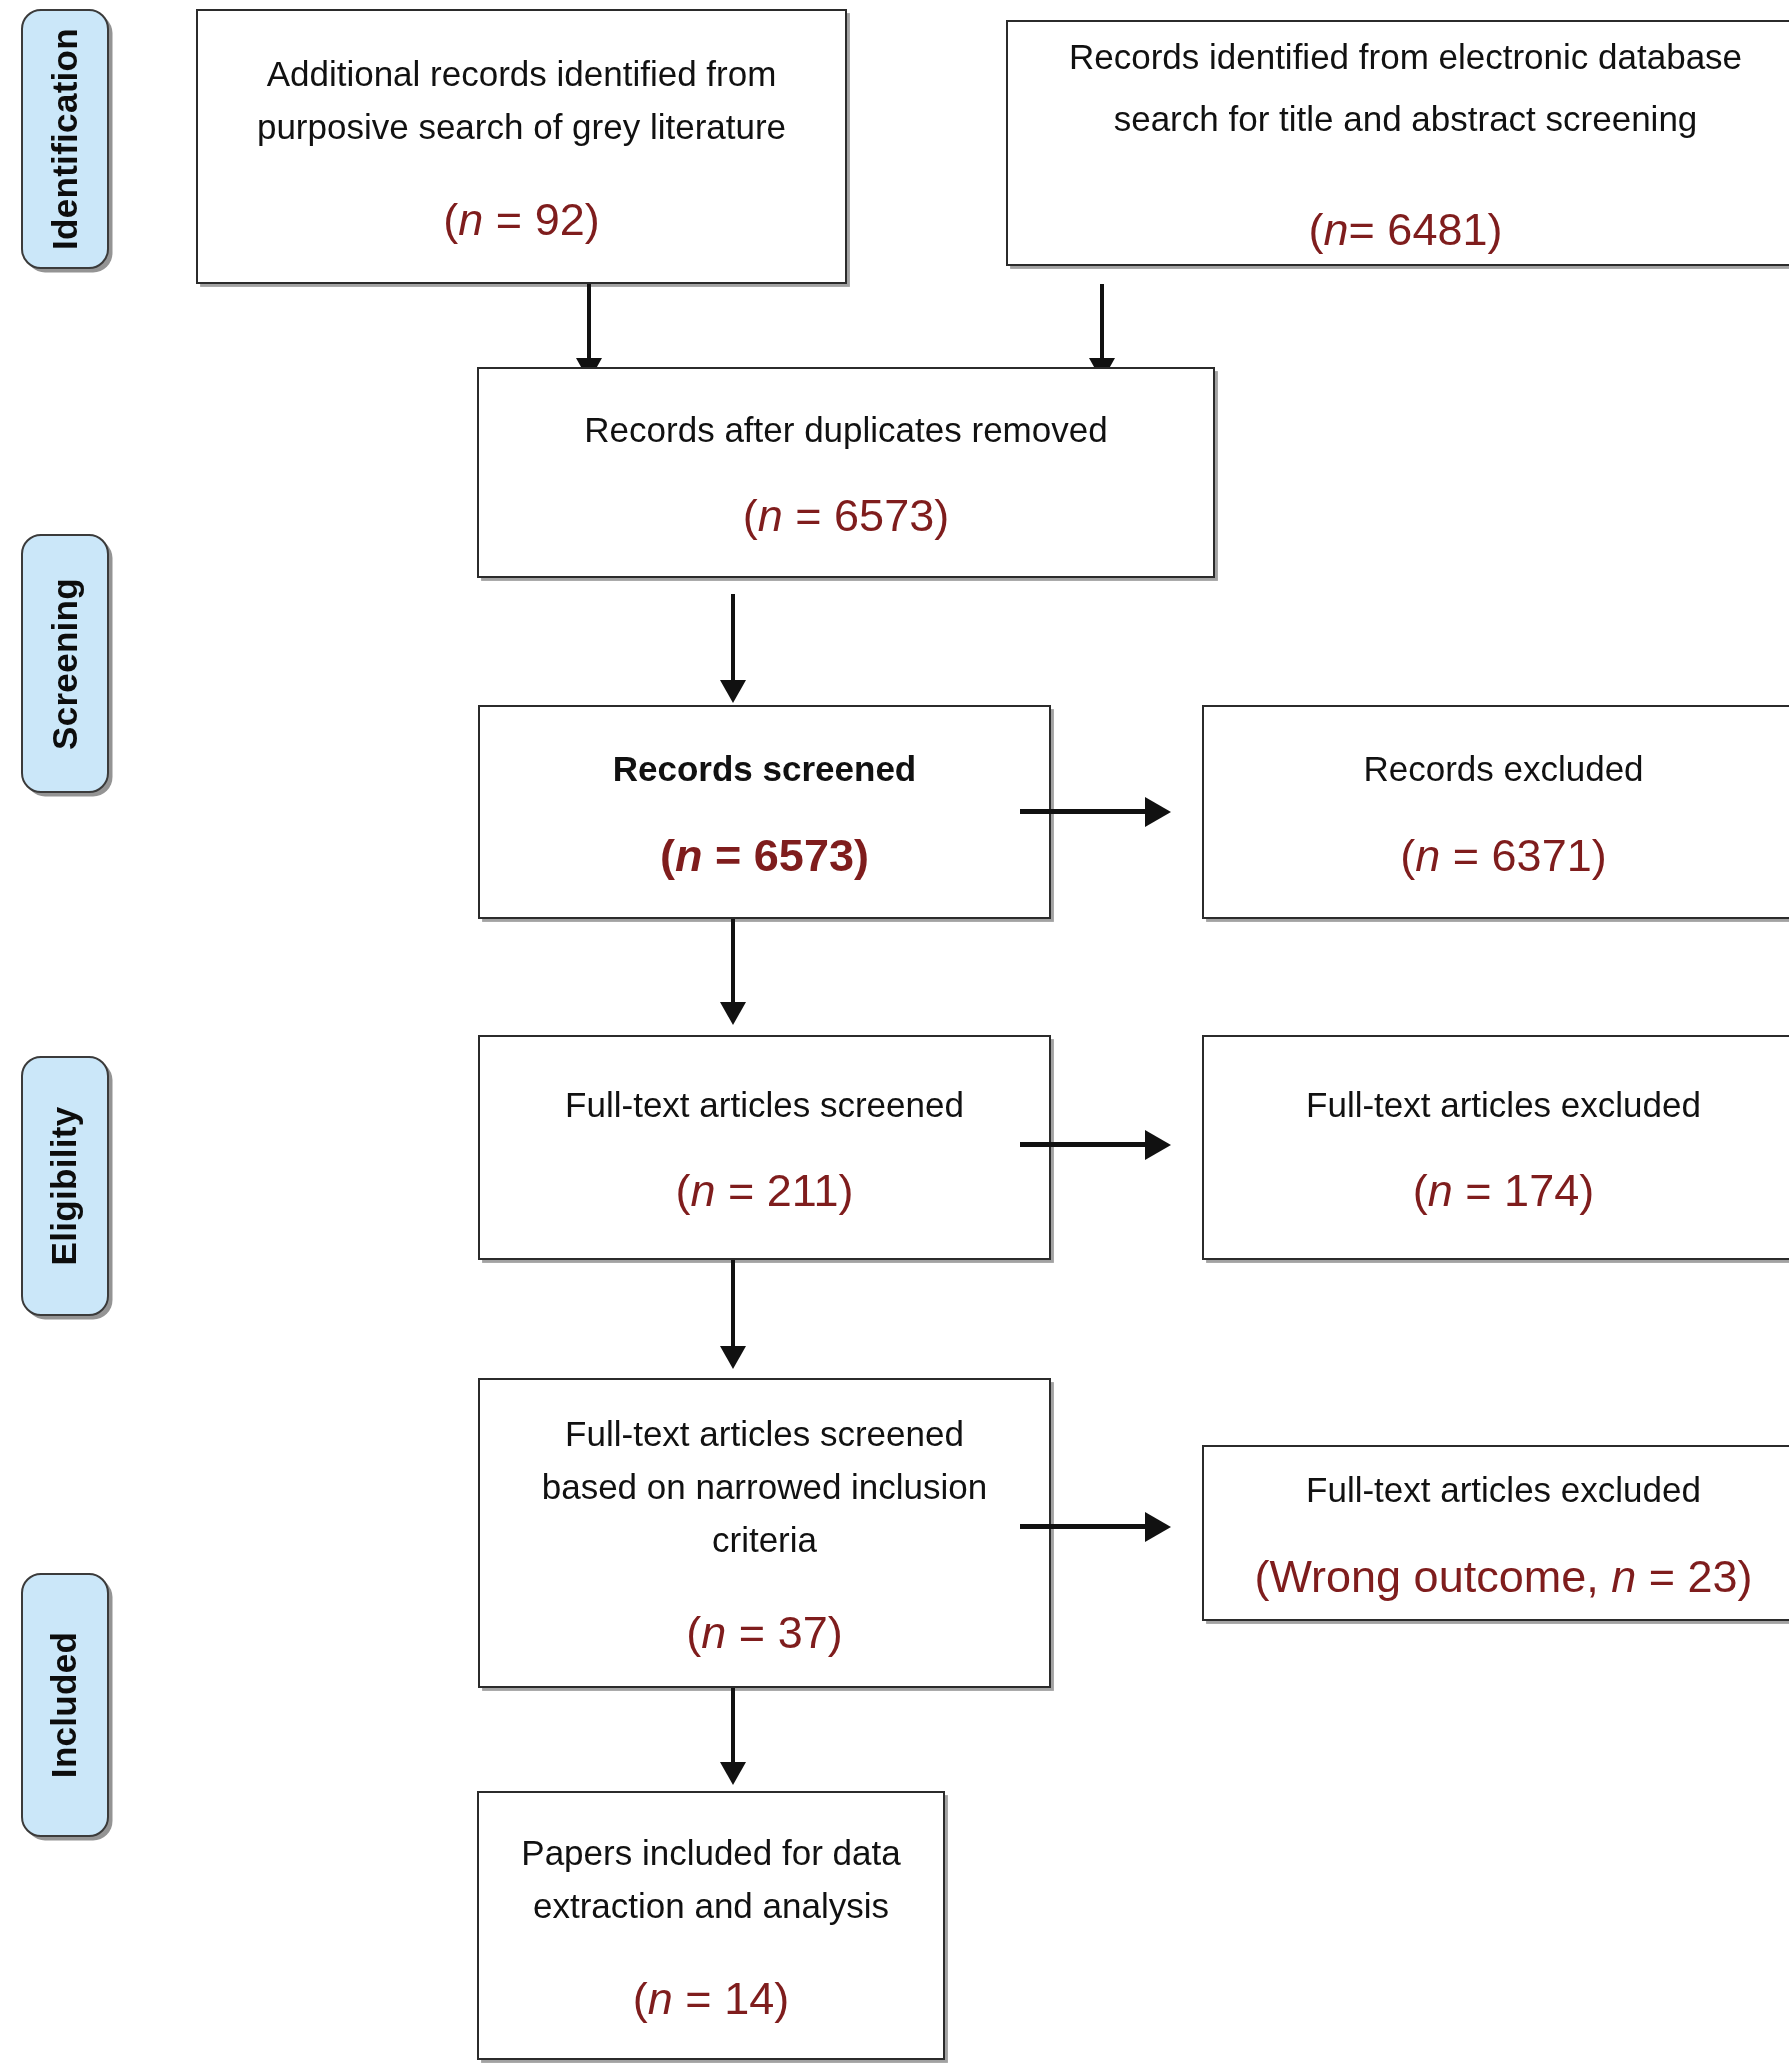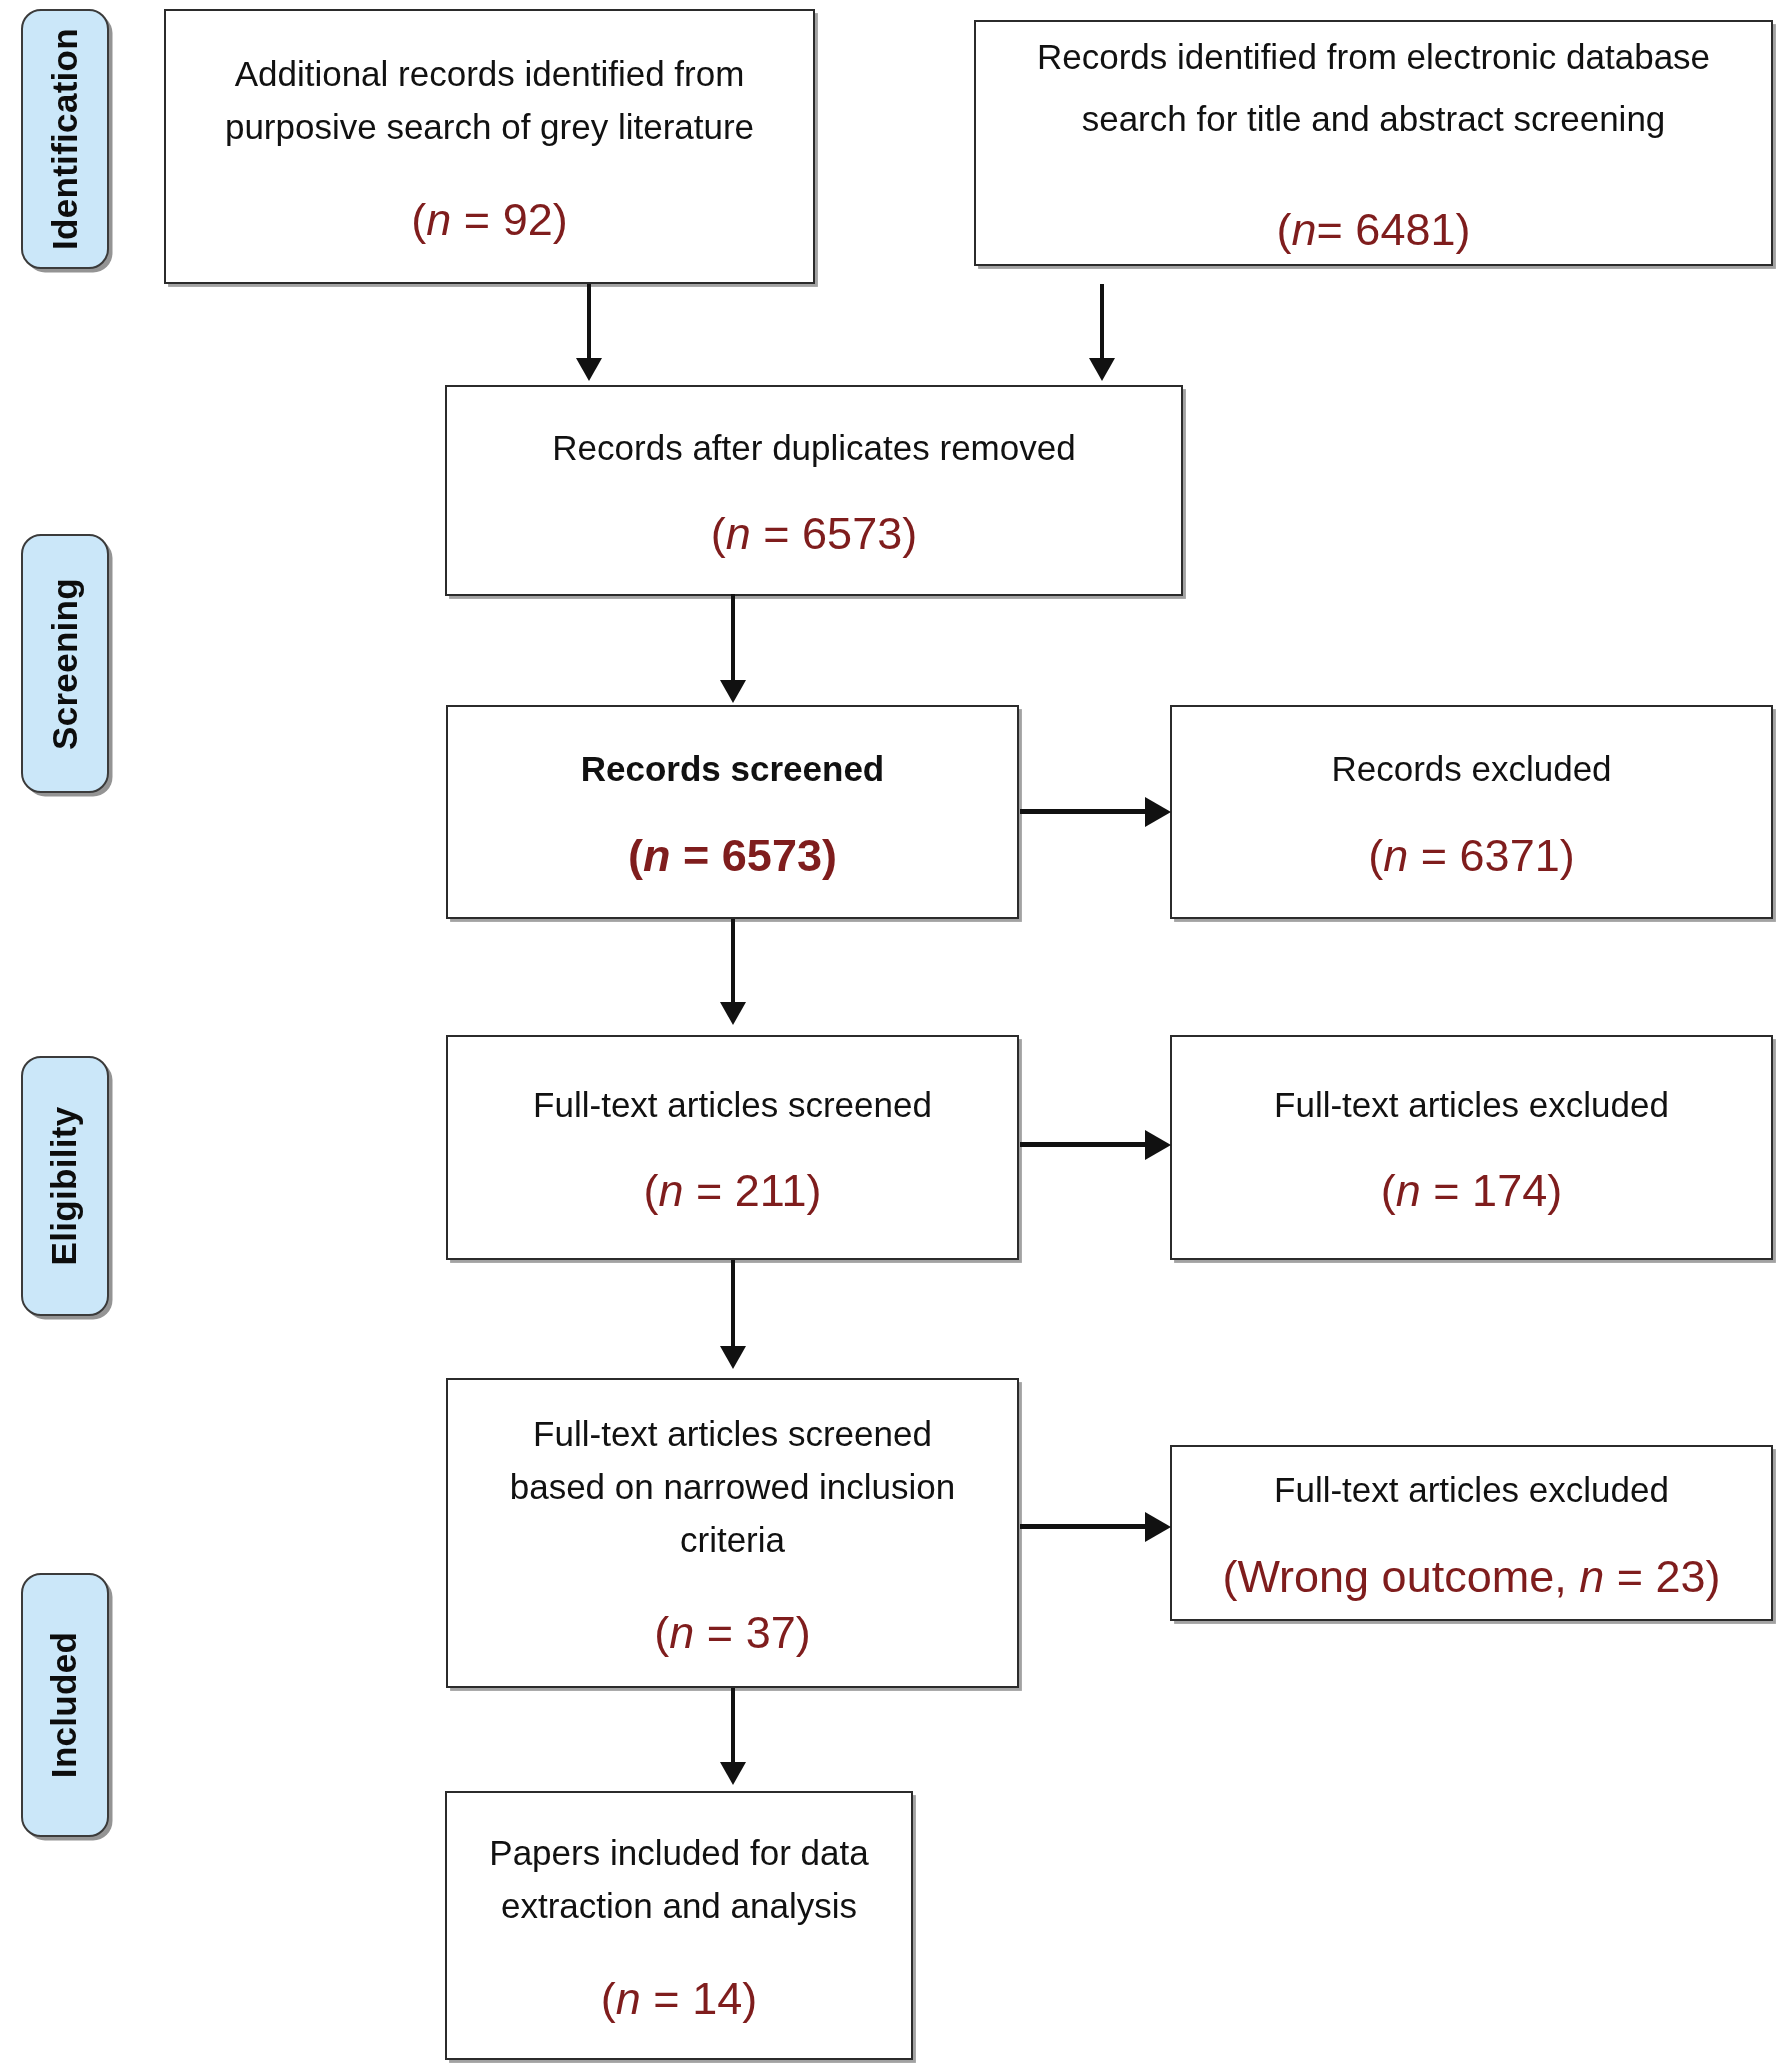--- a/index.html
+++ b/index.html
@@ -35,20 +35,21 @@
     background:#ffffff;
     border:2.3px solid #2b2b2b;
     box-sizing:border-box;
     box-shadow:3.5px 3.5px 0 -0.6px rgba(70,70,70,0.5);
     display:flex;
     flex-direction:column;
     align-items:center;
     justify-content:center;
     text-align:center;
     padding:8.2px 20px;
+    margin-left:32px;
   }
   .box-line{
     font-size:35px;
     line-height:1.52;
     color:#111111;
     white-space:nowrap;
   }
   .box-count{
     font-size:45px;
     color:#7f1d1d;
@@ -110,21 +111,21 @@
     <div class="spacer-lg"></div>
     <div class="box-count"><span>(</span><span class="nvar">n</span><span>= 6481)</span></div>
   </div>
 
   <div class="v-line" style="left:587px;top:284px;height:76px;"></div>
   <div class="arrow-down" style="left:576px;top:358px;"></div>
 
   <div class="v-line" style="left:1100px;top:284px;height:76px;"></div>
   <div class="arrow-down" style="left:1089px;top:358px;"></div>
 
-  <div class="flow-box" style="left:445px;top:385px;width:738px;height:211px;">
+  <div class="flow-box" style="left:445px;top:367px;width:738px;height:211px;">
     <div class="box-line">Records after duplicates removed</div>
     <div class="spacer-md"></div>
     <div class="box-count"><span>(</span><span class="nvar">n</span><span> = 6573)</span></div>
   </div>
 
   <div class="v-line" style="left:731px;top:594px;height:88px;"></div>
   <div class="arrow-down" style="left:720px;top:680px;"></div>
 
   <div class="flow-box" style="left:446px;top:705px;width:573px;height:214px;font-weight:bold;">
     <div class="box-line">Records screened</div>

